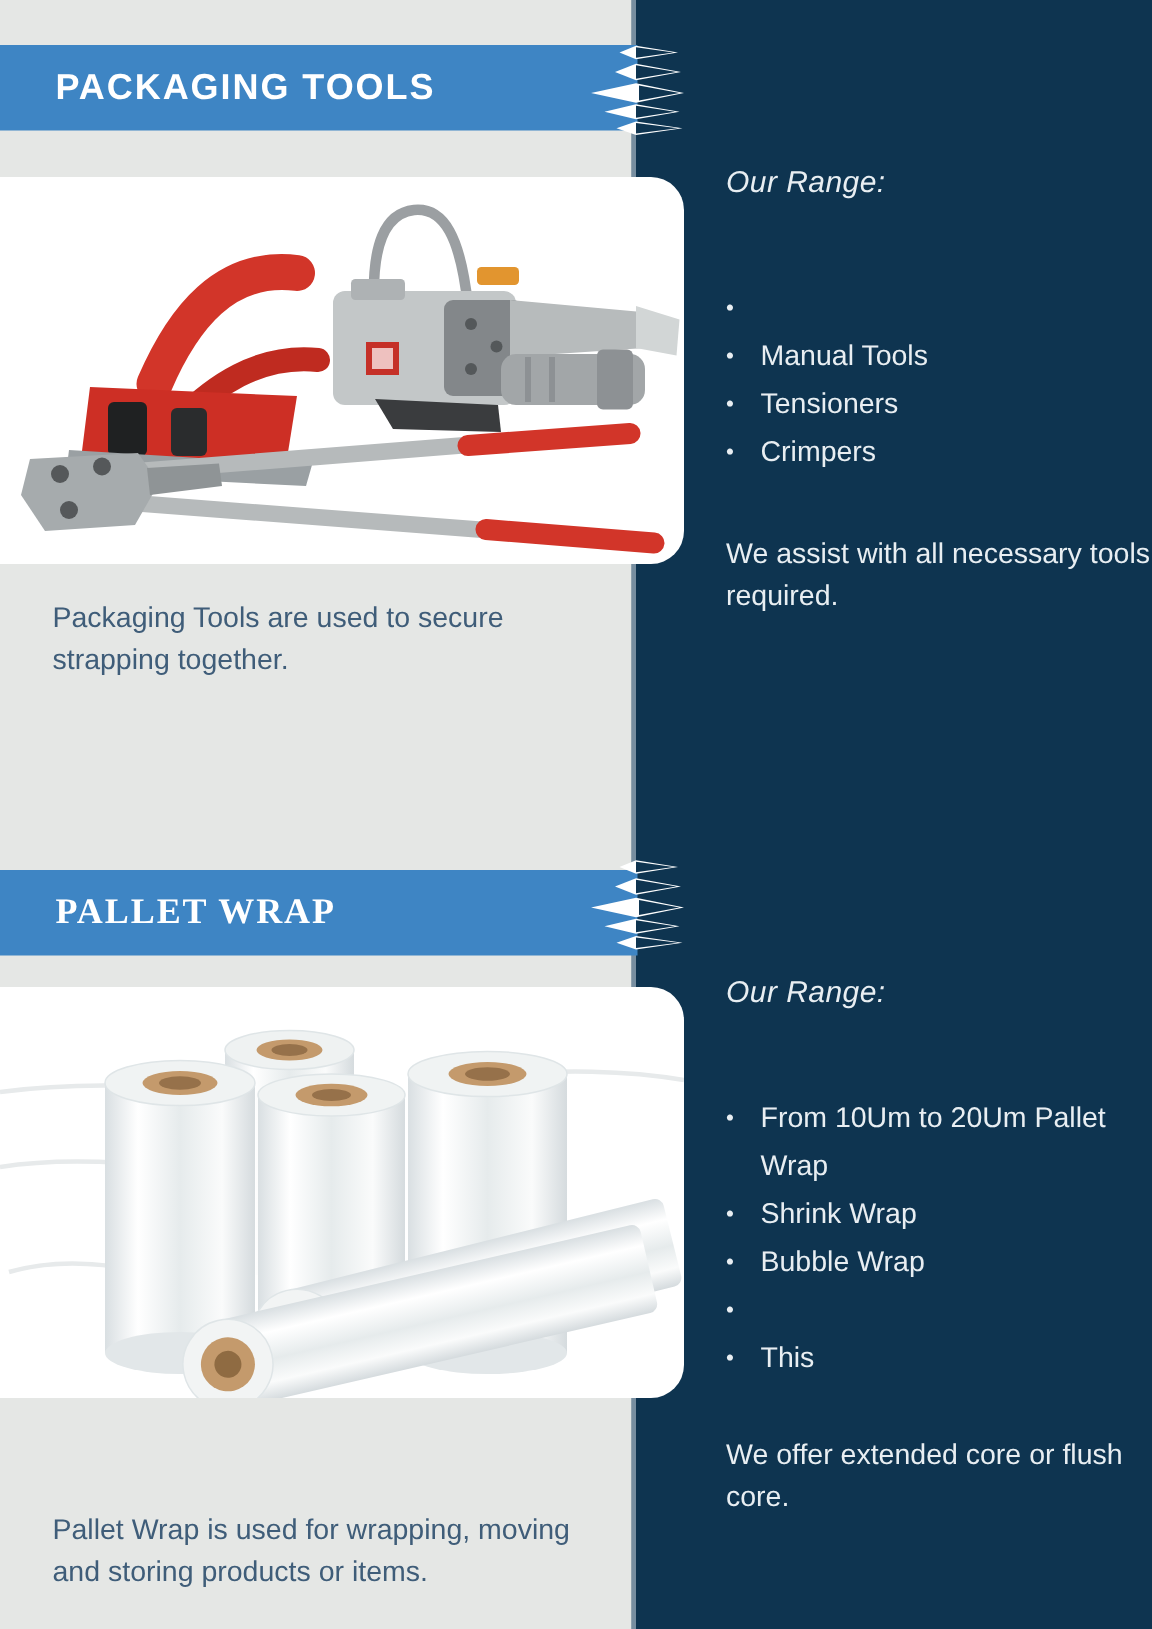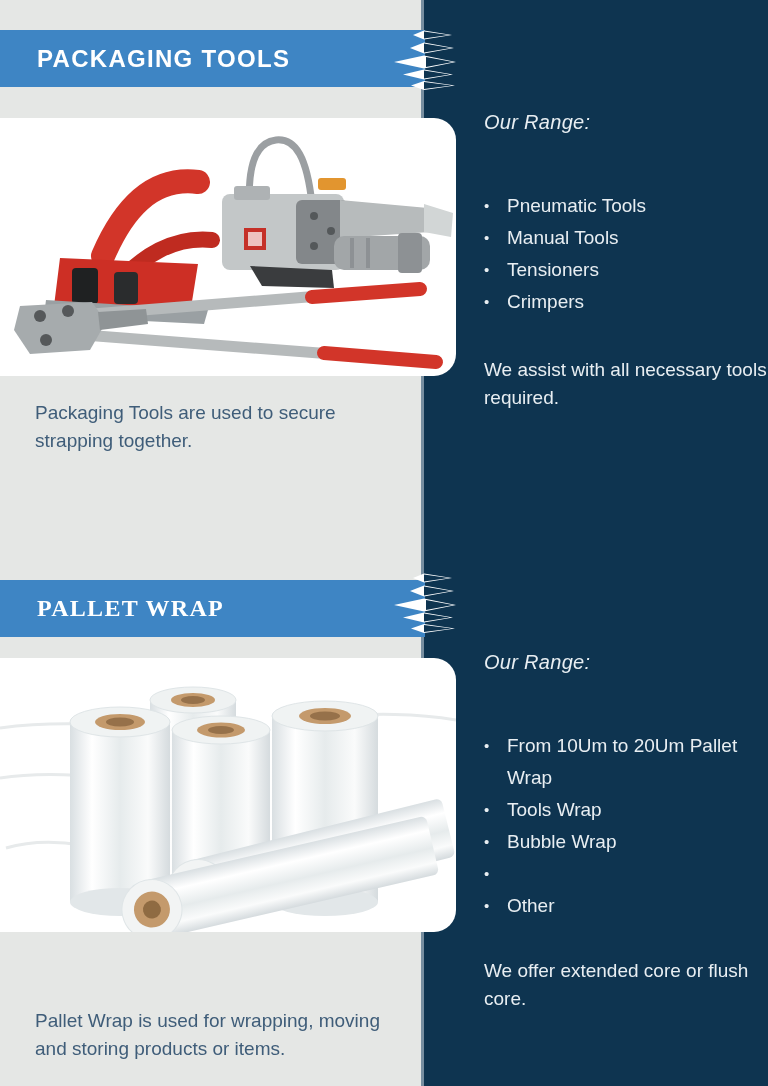--- a/index.html
+++ b/index.html
@@ -135,21 +135,20 @@
 
 <div class="desc desc-1">
   <p class="para-1">Packaging Tools are used to secure strapping together.</p>
 </div>
 
 <div class="range range-1">
   <div class="range-title">Our Range:</div>
   <ul class="range-list">
     <li>
       <span class="bullet">•</span>
-      <span>Pneumatic Tools</span>
     </li>
     <li>
       <span class="bullet">•</span>
       <span>Manual Tools</span>
     </li>
     <li>
       <span class="bullet">•</span>
       <span>Tensioners</span>
     </li>
     <li>
@@ -255,28 +254,28 @@
 
 <div class="range range-2">
   <div class="range-title">Our Range:</div>
   <ul class="range-list">
     <li>
       <span class="bullet">•</span>
       <span>From 10Um to 20Um Pallet Wrap</span>
     </li>
     <li>
       <span class="bullet">•</span>
-      <span>Tools Wrap</span>
+      <span>Shrink Wrap</span>
     </li>
     <li>
       <span class="bullet">•</span>
       <span>Bubble Wrap</span>
     </li>
     <li>
       <span class="bullet">•</span>
     </li>
     <li>
       <span class="bullet">•</span>
-      <span>Other</span>
+      <span>This</span>
     </li>
   </ul>
   <p class="range-note">We offer extended core or flush core.</p>
 </div>
 
 </body></html>

